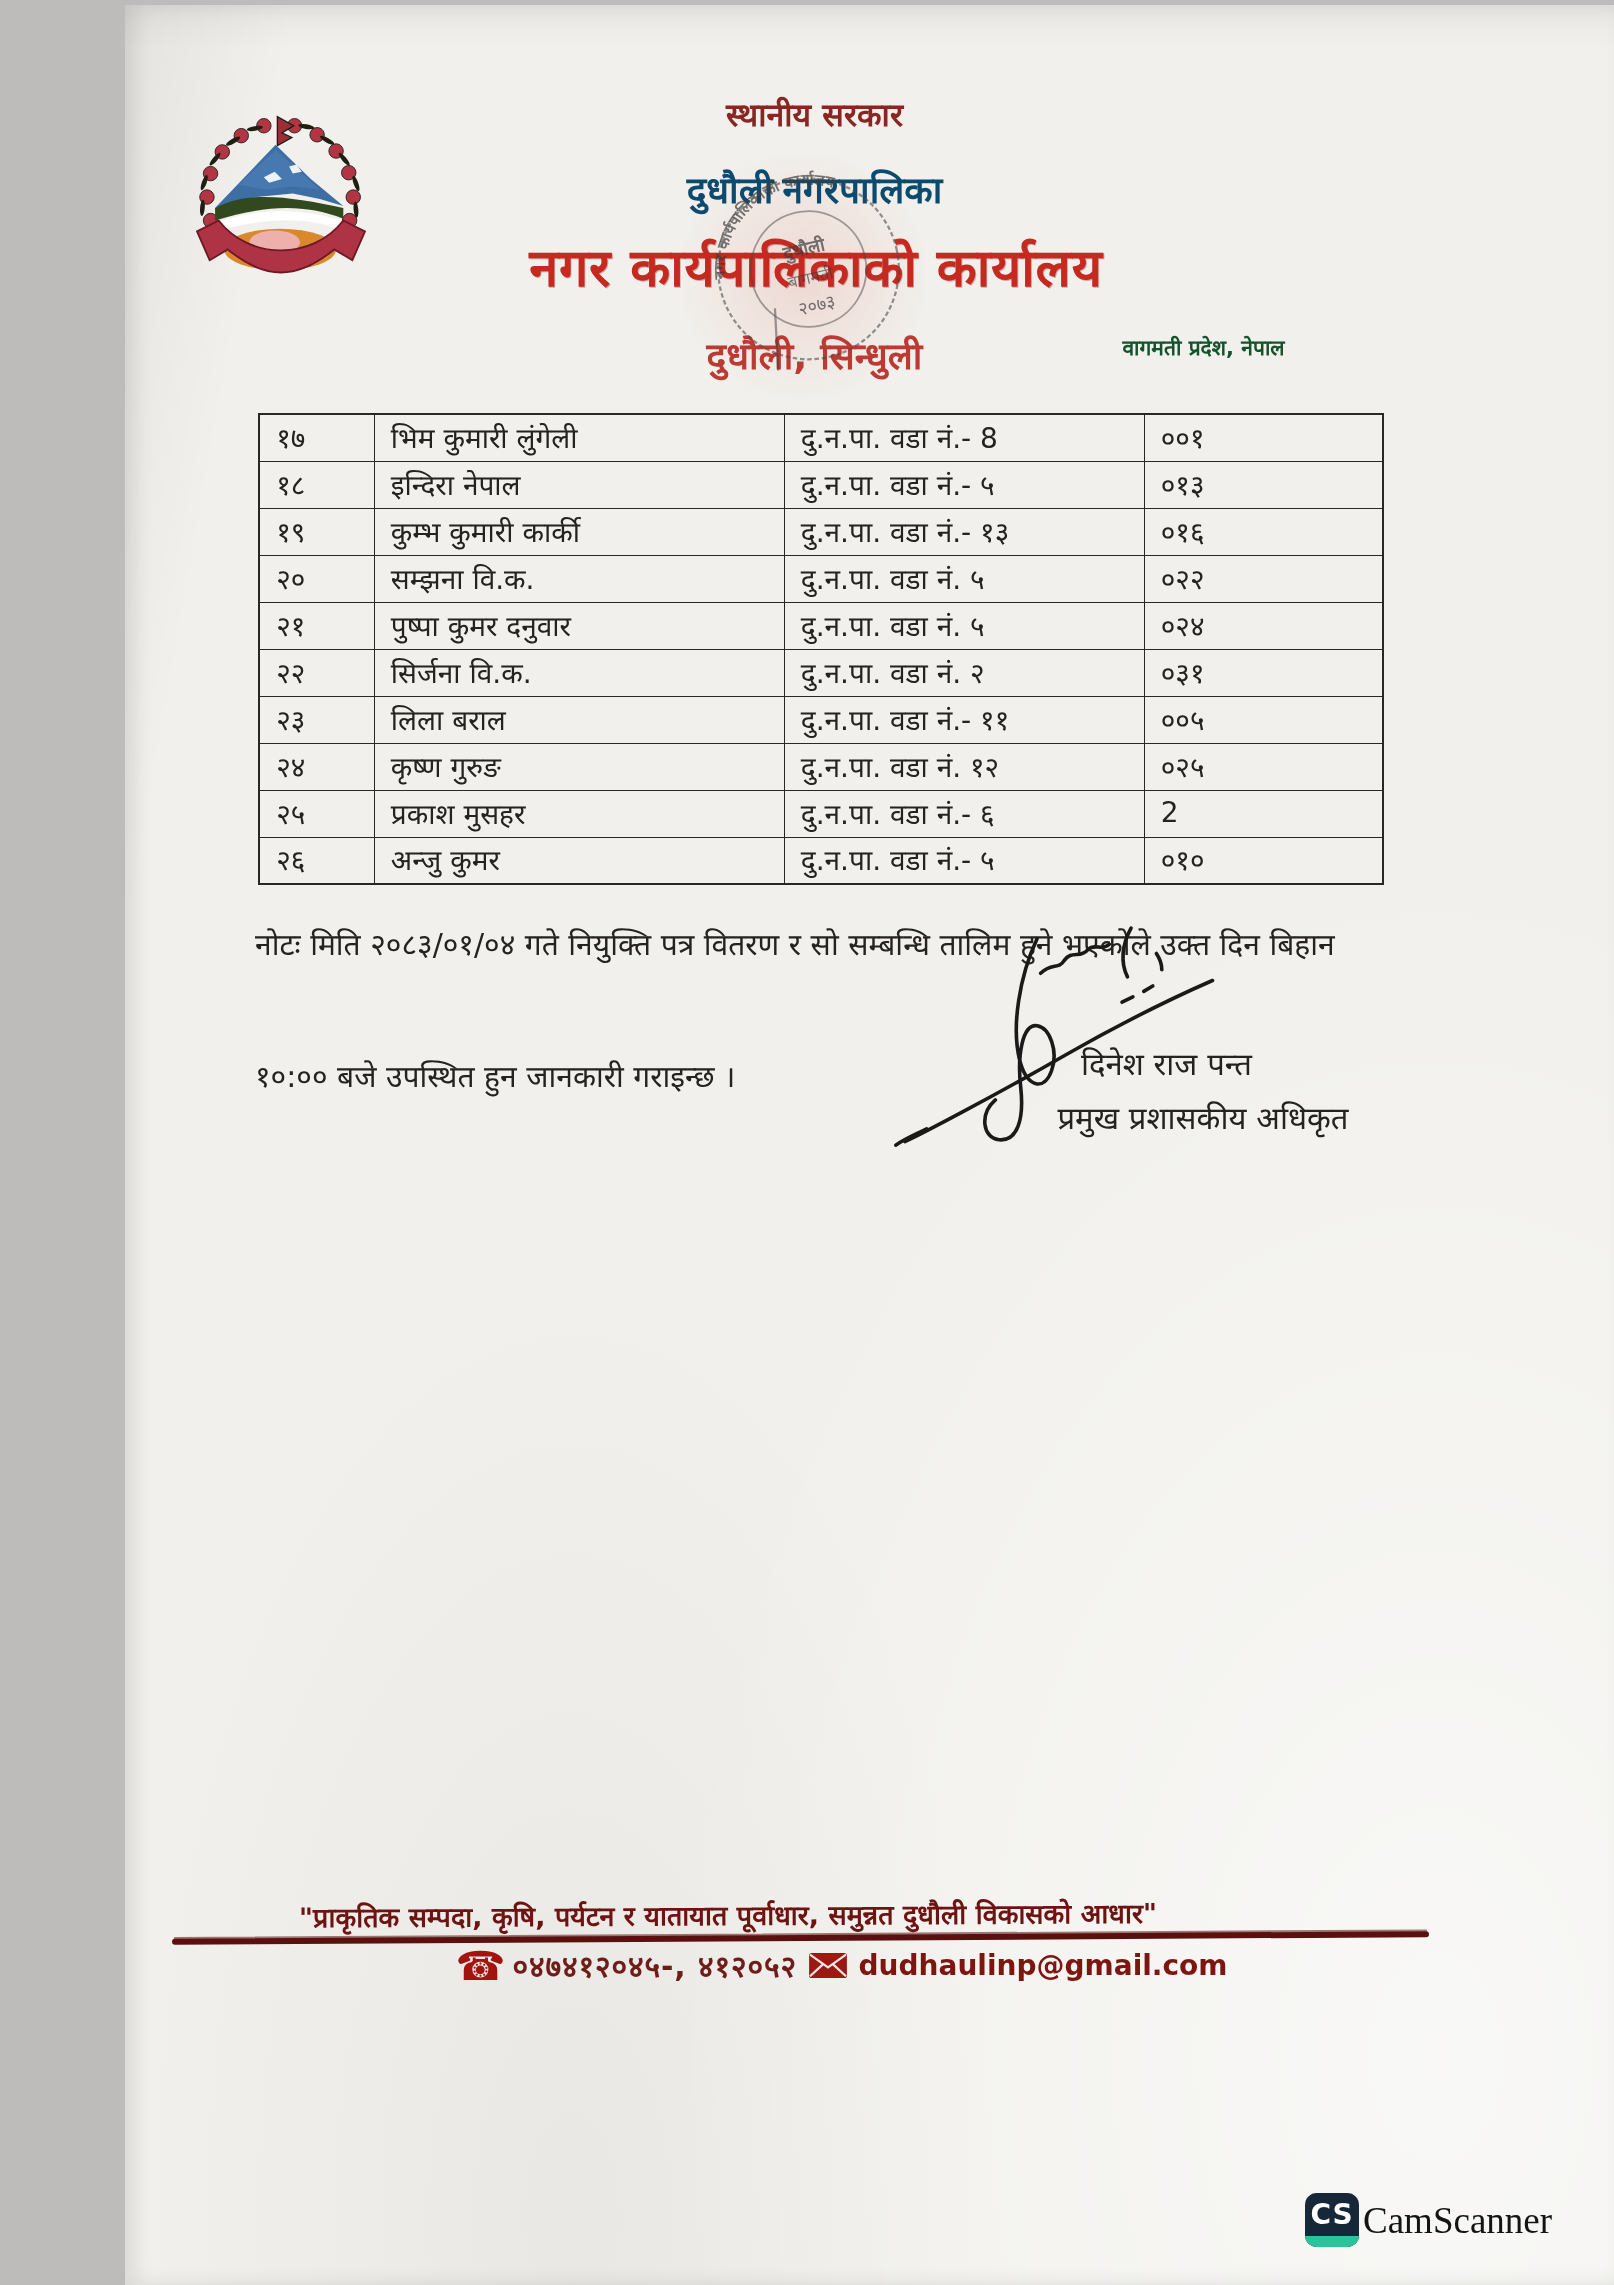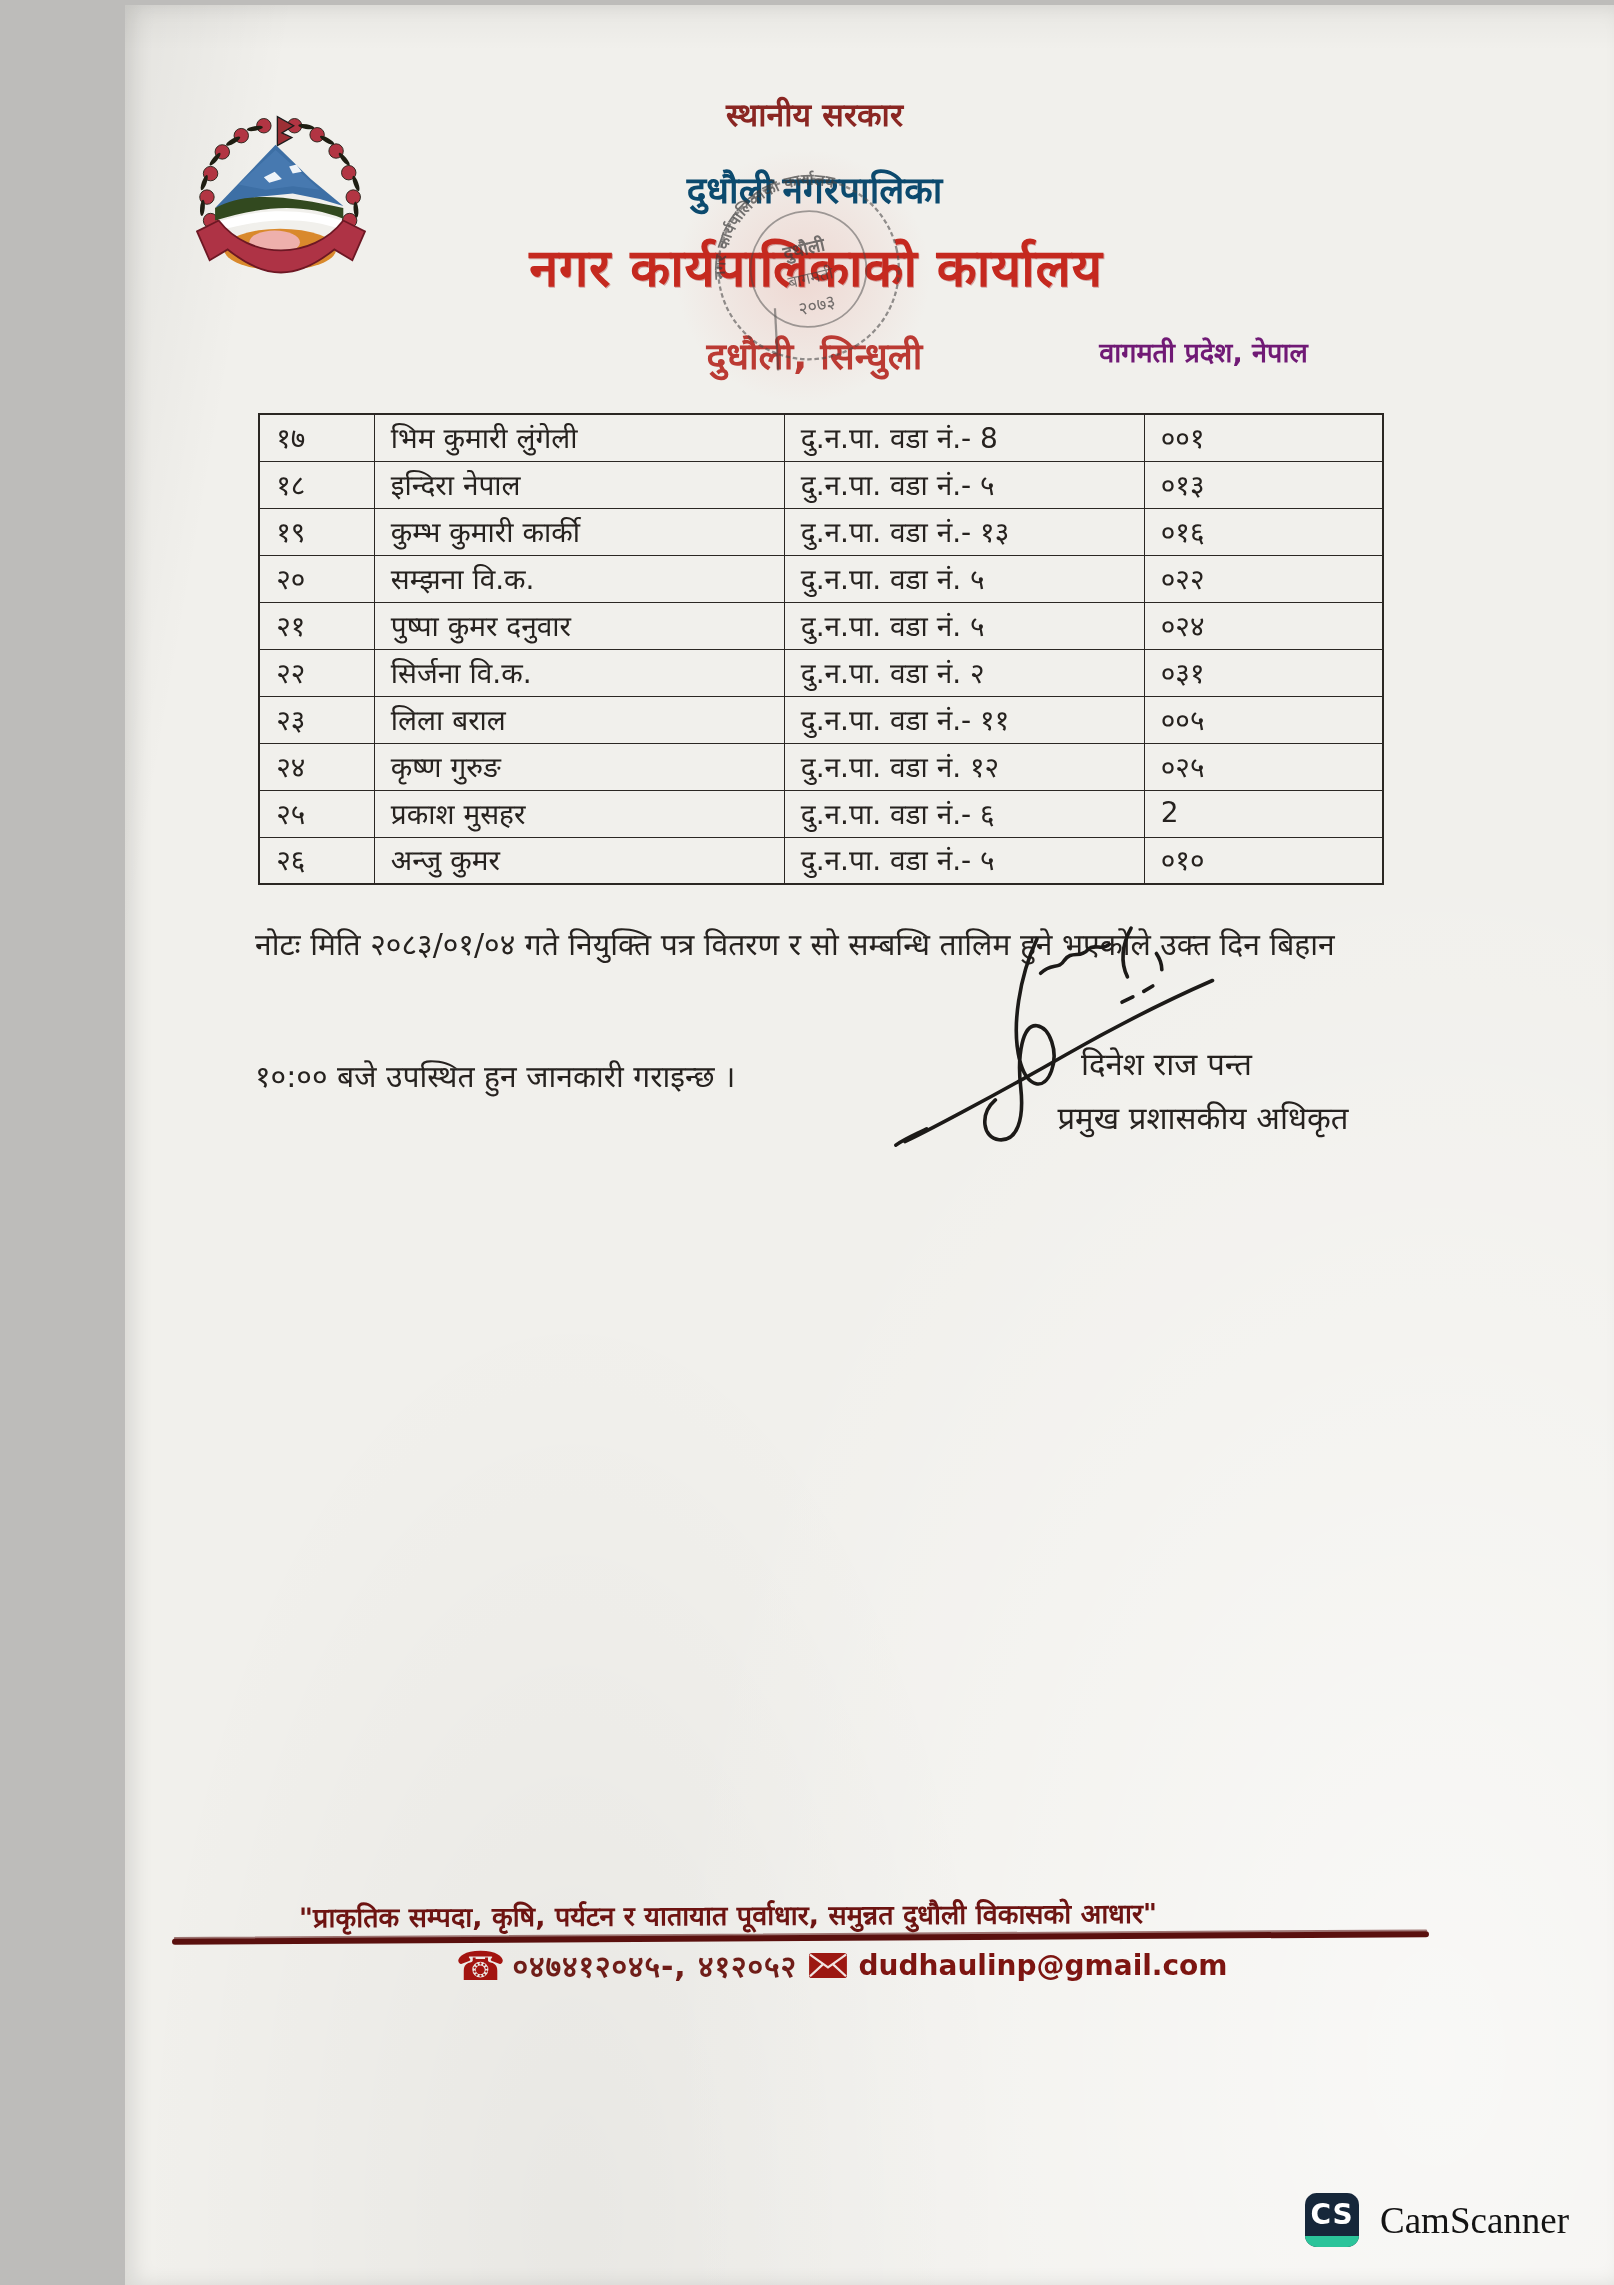--- a/index.html
+++ b/index.html
@@ -25,21 +25,21 @@
   .abs { position:absolute; }
   .center { text-align:center; }
   .nowrap { white-space:nowrap; }
 
   
   .hdr-local    { left:543px; top:92px;  width:543px; font-size:32px; font-weight:bold; color:#8a2622; }
   .hdr-muni     { left:543px; top:163px;  width:543px; font-size:37px; font-weight:bold; color:#0c4a6e;font-family:Liberation Serif, serif; }
   .hdr-title    { left:264px; top:230px;  width:1104px; font-size:52px; font-weight:bold; color:#c5291f;
                   text-shadow:0.9px 0.9px 0 rgba(150,20,20,.35); letter-spacing:0.9px; }
   .hdr-place    { left:543px; top:329px;  width:543px; font-size:37px; font-weight:bold; color:#bb3a33; }
-  .hdr-prov     { left:1086px; top:333px; width:235px; font-size:27px; font-weight:bold; color:#701a75; }
+  .hdr-prov     { left:1086px; top:333px; width:235px; font-size:21px; font-weight:bold; color:#14532d; }
 
   
   .stamp { left:689px; top:148px; width:239px; height:242px; transform:rotate(-13deg); opacity:.82; }
 
   
   table.roster {
     position:absolute; left:258px; top:413px; width:1124px;
     border-collapse:collapse; table-layout:fixed;
     border:2.7px solid #2b2723;
   }
@@ -66,21 +66,21 @@
             transform:rotate(-.3deg); }
   .rule   { left:172px; top:1935px; width:1257px; height:6.3px; background:#5a100e; border-radius:3.6px;
             transform:rotate(-.35deg); box-shadow:0 -3.6px 0 -1.8px rgba(90,16,14,.55); }
   .contact { left:389px; top:1945px; width:905px; display:flex; justify-content:center; align-items:center;
              gap:7.2px; }
   .phone-glyph { font-size:40px; color:#a31410; line-height:40px; }
   .phone-num   { font-size:30px; font-weight:bold; color:#6f1d18; letter-spacing:0.9px; }
   .email-txt   { font-size:28px; font-weight:bold; color:#7d1511; }
 
   
-  .cs-wrap { left:1305px; top:2193px; display:flex; align-items:center; gap:21px; }
+  .cs-wrap { left:1305px; top:2193px; display:flex; align-items:center; gap:4px; }
   .cs-icon { width:54px; height:54px; border-radius:11.8px; background:#16273a; position:relative; overflow:hidden; }
   .cs-icon span { position:absolute; left:0; right:0; top:5.4px; text-align:center; color:#fff;
                   font-weight:bold; font-size:28px; letter-spacing:0.9px; }
   .cs-icon i { position:absolute; left:0; right:0; bottom:0; height:11px; background:#2bc49a; display:block; }
   .cs-text { font-family:"Liberation Serif", serif; font-size:37px; color:#141414; }
 </style>
 </head>
 <body>
 
 <div class="paper"></div>

